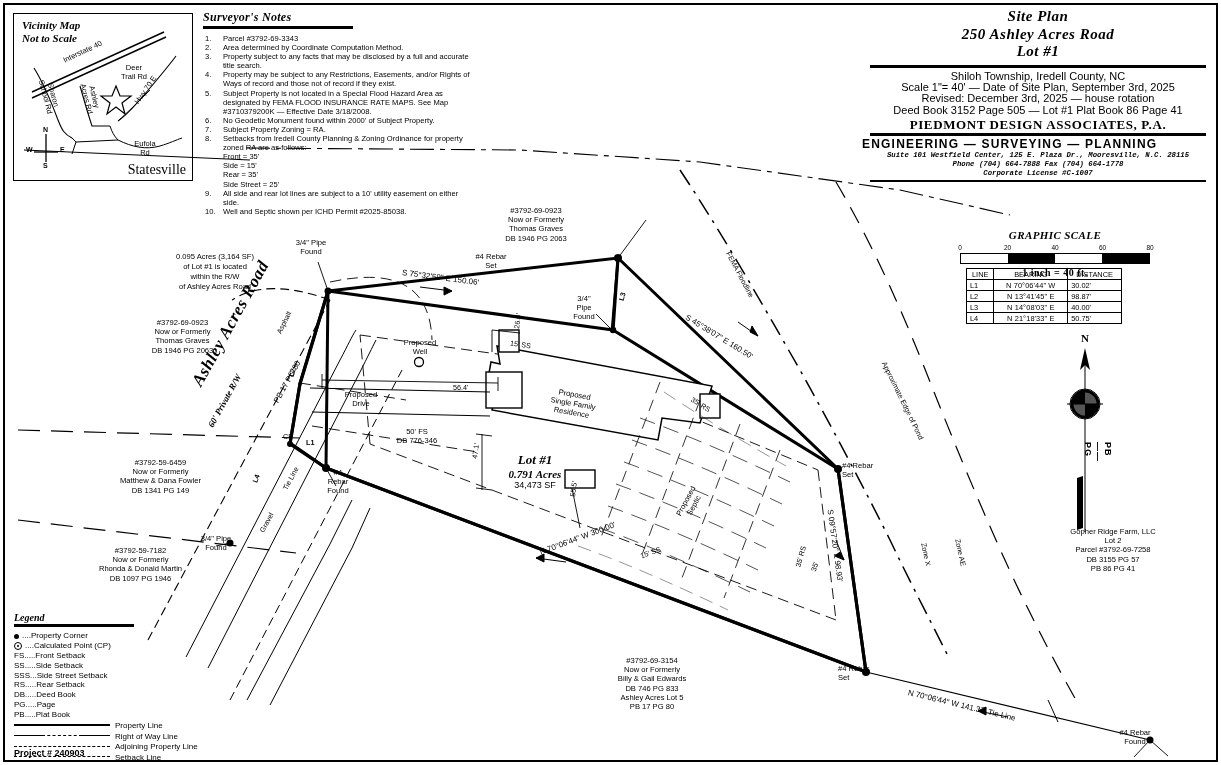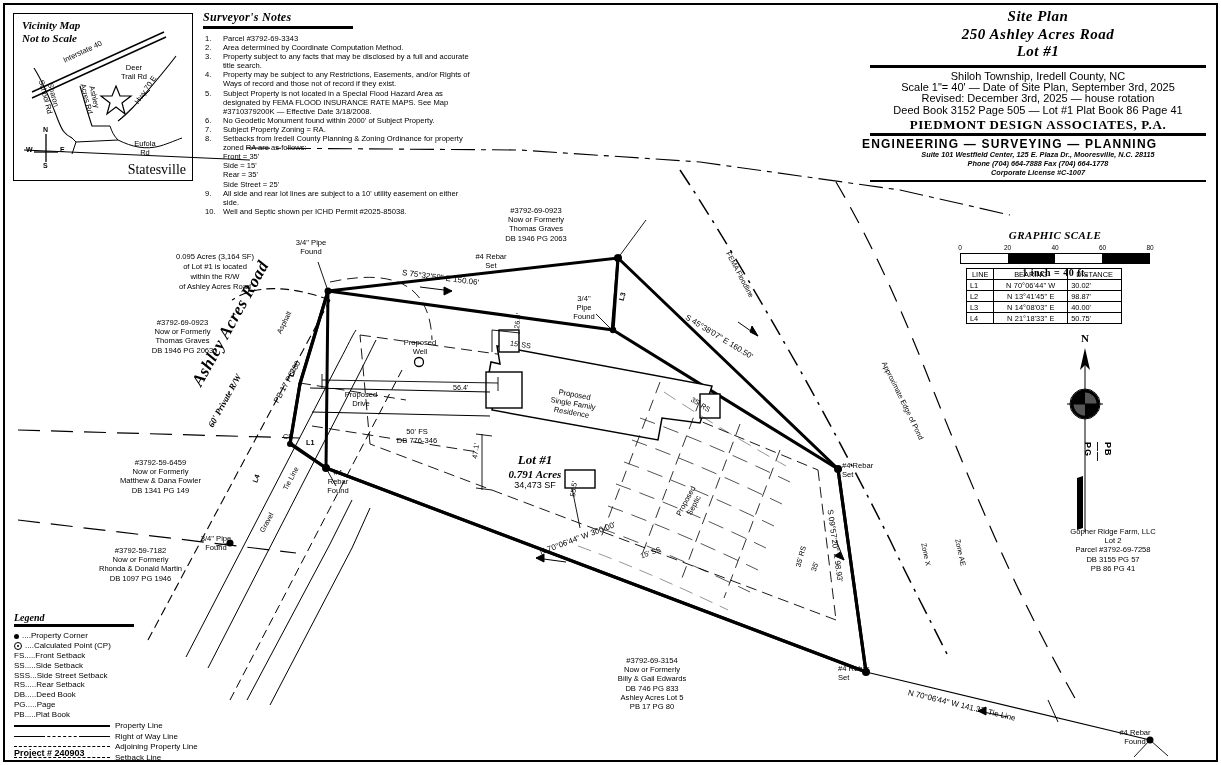--- a/index.html
+++ b/index.html
@@ -74,21 +74,21 @@
   #titleblock .firm{
     font-family:"Liberation Serif",serif;font-weight:bold;font-size:13px;
     text-align:center;letter-spacing:.6px;margin-top:1px;
   }
   #titleblock .firmrule{margin:0px auto 1px auto;width:336px;height:0;
     border-top:2px solid #000;border-bottom:1px solid #000;}
   #titleblock .disc{
     font-size:12px;text-align:left;font-weight:bold;letter-spacing:1.2px;
   }
   #titleblock .addr{
-    font-family:Liberation Sans, sans-serif;font-style:italic;font-weight:bold;
+    font-family:Liberation Mono, monospace;font-style:italic;font-weight:bold;
     font-size:7.3px;line-height:8.8px;text-align:center;
   }
   #titleblock .lowrule{margin:2px auto 0 auto;width:336px;height:2px;background:#000;}
 
   
   #gscale{left:960px;top:205px;width:190px;margin-top:24px;}
   #gscale .gtitle{
     font-family:"Liberation Serif",serif;font-style:italic;font-weight:bold;
     font-size:11px;text-align:center;letter-spacing:.4px;
   }
@@ -118,21 +118,21 @@
   #legend{left:14px;top:612px;width:196px;}
   #legend h3{margin:0;font-family:"Liberation Serif",serif;font-style:italic;
     font-weight:bold;font-size:10px;}
   #legend .rule{width:120px;height:0;border-top:2px solid #000;border-bottom:1px solid #000;margin:1px 0 4px 0;}
   #legend .row{font-size:8px;line-height:9.8px;white-space:nowrap;}
   #legend .dotrow{display:flex;align-items:center;font-size:8px;line-height:10px;}
   #legend .dot{width:5px;height:5px;border-radius:50%;background:#000;margin-right:3px;}
   #legend .cp{width:6px;height:6px;border-radius:50%;border:1px solid #000;margin-right:3px;
      display:flex;align-items:center;justify-content:center;}
   #legend .cp i{width:2px;height:2px;border-radius:50%;background:#000;display:block;}
-  #legend .lrow{display:flex;align-items:center;margin-top:1.5px;}
+  #legend .lrow{display:flex;margin-top:1.5px;}
   #legend .lrow .samp{width:96px;height:8px;margin-right:5px;position:relative;}
   #legend .lrow .txt{font-size:8px;white-space:nowrap;}
   #legend .s-prop{border-top:2.5px solid #000;position:absolute;top:3px;left:0;right:0;}
   #legend .s-row{position:absolute;top:3.5px;left:0;right:0;border-top:1.3px solid #000;}
   #legend .s-row-d{position:absolute;top:3.5px;left:28px;width:40px;border-top:1.3px dashed #000;background:#fff;height:0;}
   #legend .s-adj{position:absolute;top:3.5px;left:0;right:0;border-top:1.6px dashed #000;}
   #legend .s-set{position:absolute;top:3.5px;left:0;right:0;border-top:1.3px dashed #000;}
 
   #project{left:14px;top:748px;font-size:9px;font-weight:bold;}
 

